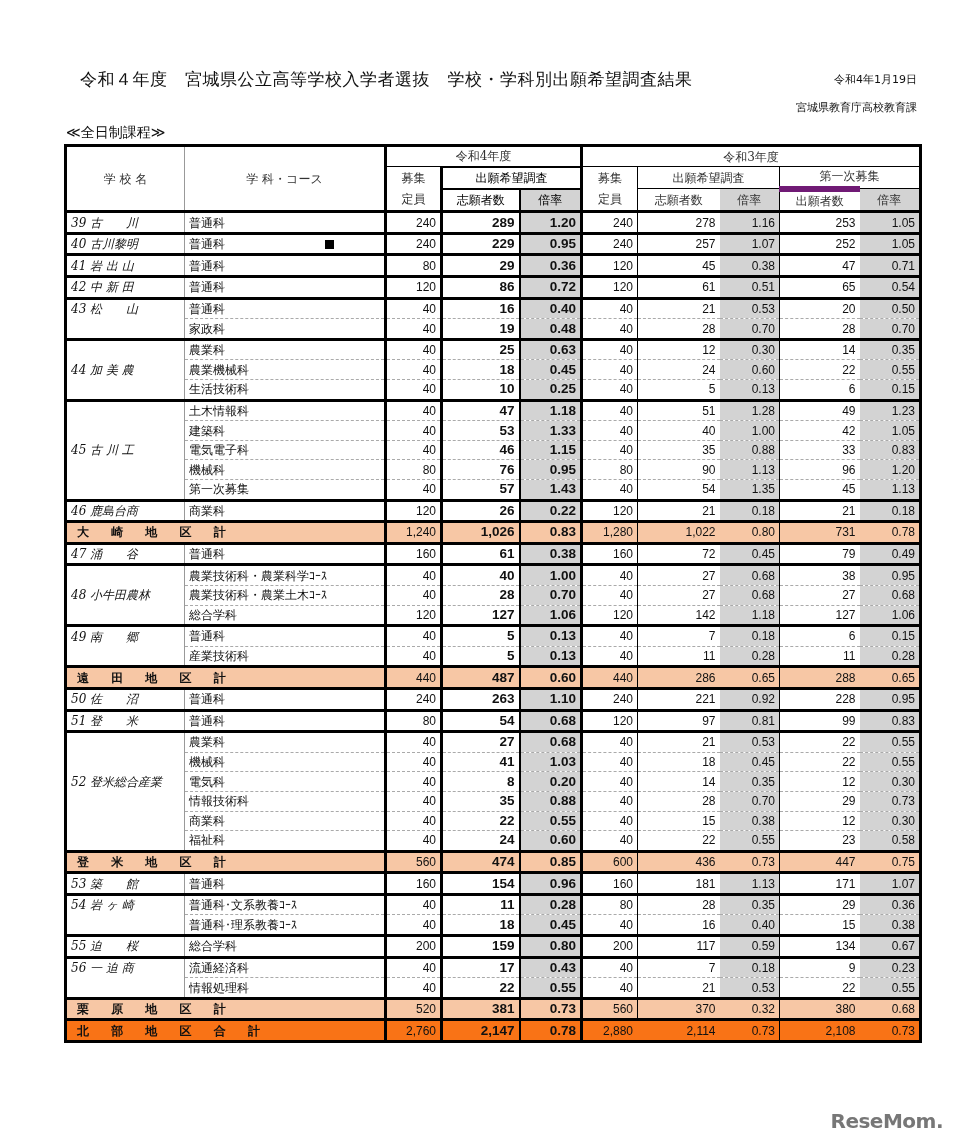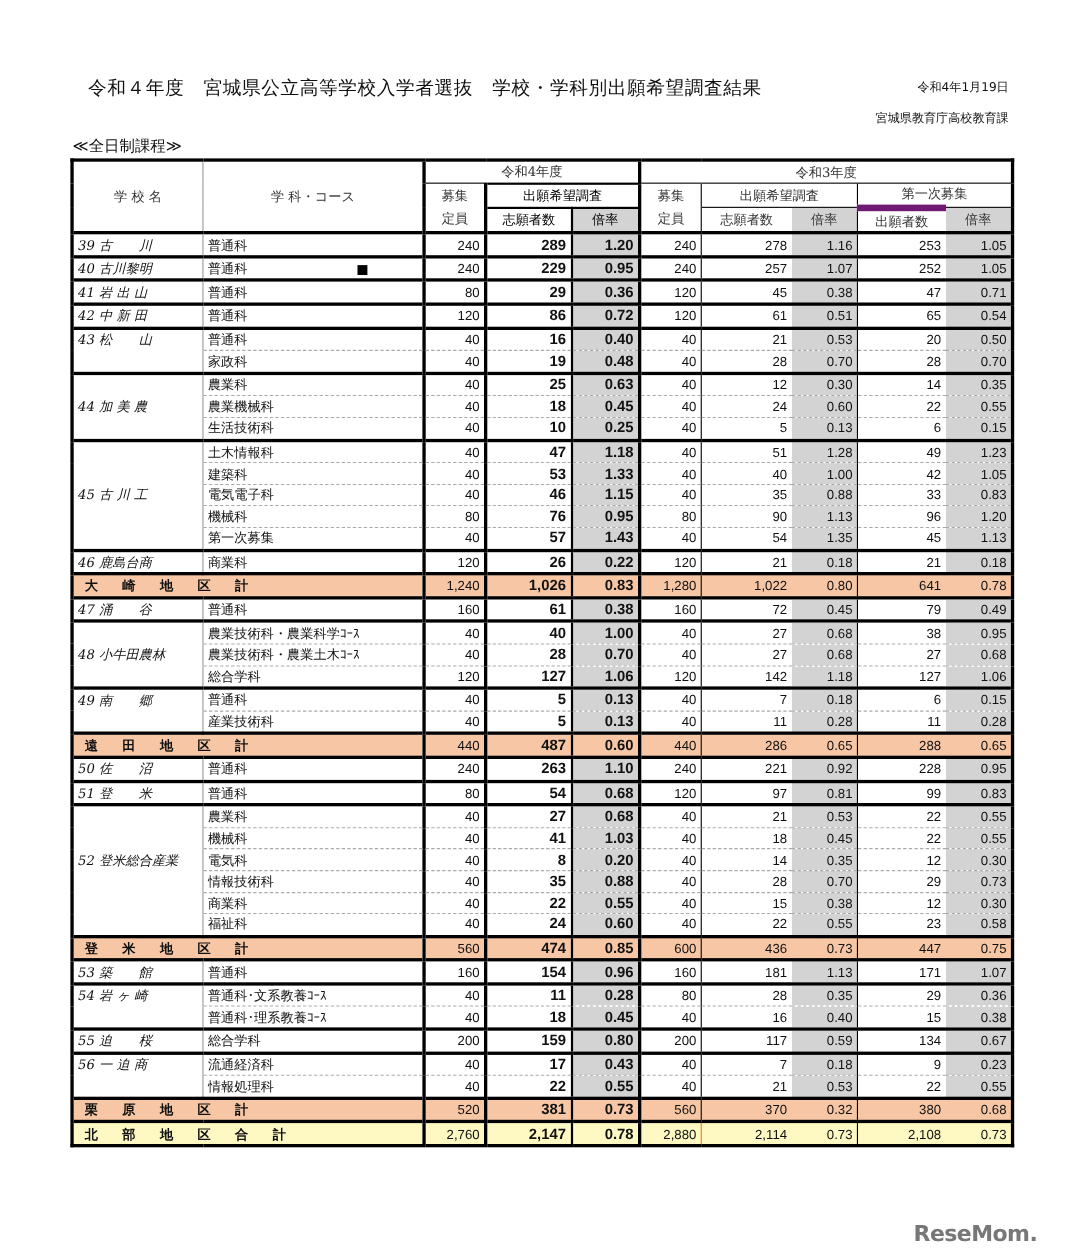--- a/index.html
+++ b/index.html
@@ -8,21 +8,21 @@
   .date { position: absolute; right: 56px; top: 72px; font-size: 11px; font-family: "DejaVu Sans", "Liberation Sans", sans-serif; }
   .dept { position: absolute; right: 56px; top: 100px; font-size: 11px; font-family: "DejaVu Sans", "Liberation Sans", sans-serif; }
   .course { position: absolute; left: 66px; top: 124px; font-size: 14px; font-family: "DejaVu Sans", "Liberation Sans", sans-serif; }
   table.t { position: absolute; left: 64px; top: 144px; border-collapse: collapse; table-layout: fixed; width: 855px; font-size: 12px; }
   table.t td, table.t th { padding: 0 4px; height: 18.6px; line-height: 18px; white-space: nowrap; overflow: hidden; font-weight: normal; }
   .hdr td { text-align: center; font-size: 12px; color: #333; }
   .num { text-align: right; font-family: "Liberation Sans", "DejaVu Sans", sans-serif; }
   .b { font-weight: bold !important; font-size: 13.5px; }
   .g { background: #d3d3d3; }
   .sub { background: #f7c7a5; }
-  .tot { background: #fef9c3; margin-top: 30px; }
+  .tot { background: #f97316; margin-top: 30px; }
   .sname { font-size: 12px; font-style: italic; }
   .dname { font-size: 12px; }
   .thick-l { border-left: 3px solid #000; }
   .thick-r { border-right: 3px solid #000; }
   .thick-t { border-top: 3px solid #000; }
   .thick-b { border-bottom: 3px solid #000; }
   .thin-l { border-left: 1px solid #999; }
   .dash-t { border-top: 1px dashed #aaa; }
   .lbl-sub { font-weight: bold; letter-spacing: 9px; font-family: "DejaVu Sans", "Liberation Sans", sans-serif; font-size: 12px; }
   .sq { display: inline-block; width: 9px; height: 9px; background: #000; margin-left: 100px; vertical-align: middle; }
@@ -257,21 +257,21 @@
         <td class="num thick-r thick-t g">0.18</td>
       </tr>
       <tr>
         <td colspan="2" class="thick-l thick-t sub" style="padding-left:10px"><span class="lbl-sub">大 崎 地 区 計</span></td>
         <td class="num thick-l thick-t sub">1,240</td>
         <td class="num b thick-l thick-t sub">1,026</td>
         <td class="num b thick-t sub" style="border-left:2px solid #000">0.83</td>
         <td class="num thick-l thick-t sub">1,280</td>
         <td class="num thick-t sub" style="border-left:1px solid #000">1,022</td>
         <td class="num thick-t sub">0.80</td>
-        <td class="num thick-t sub" style="border-left:1px solid #000">641</td>
+        <td class="num thick-t sub" style="border-left:1px solid #000">731</td>
         <td class="num thick-r thick-t sub">0.78</td>
       </tr>
       <tr>
         <td class="thick-l thick-t sname">47 涌　　谷</td>
         <td class="thin-l thick-t dname"><span>普通科</span></td>
         <td class="num thick-l thick-t ">160</td>
         <td class="num b thick-l thick-t ">61</td>
         <td class="num b thick-t g" style="border-left:2px solid #000">0.38</td>
         <td class="num thick-l thick-t ">160</td>
         <td class="num thick-t " style="border-left:1px solid #000">72</td>

